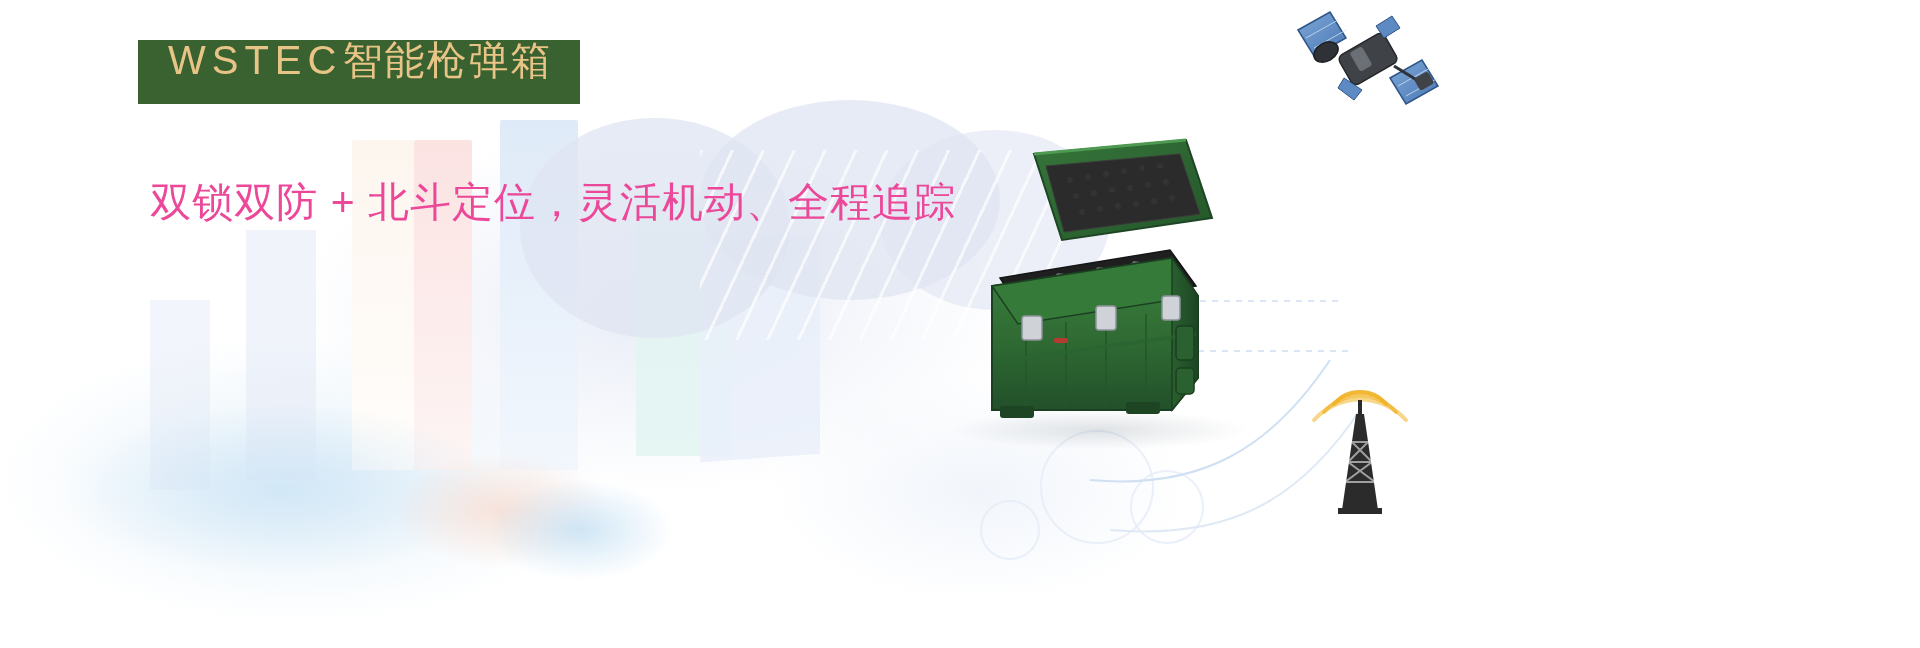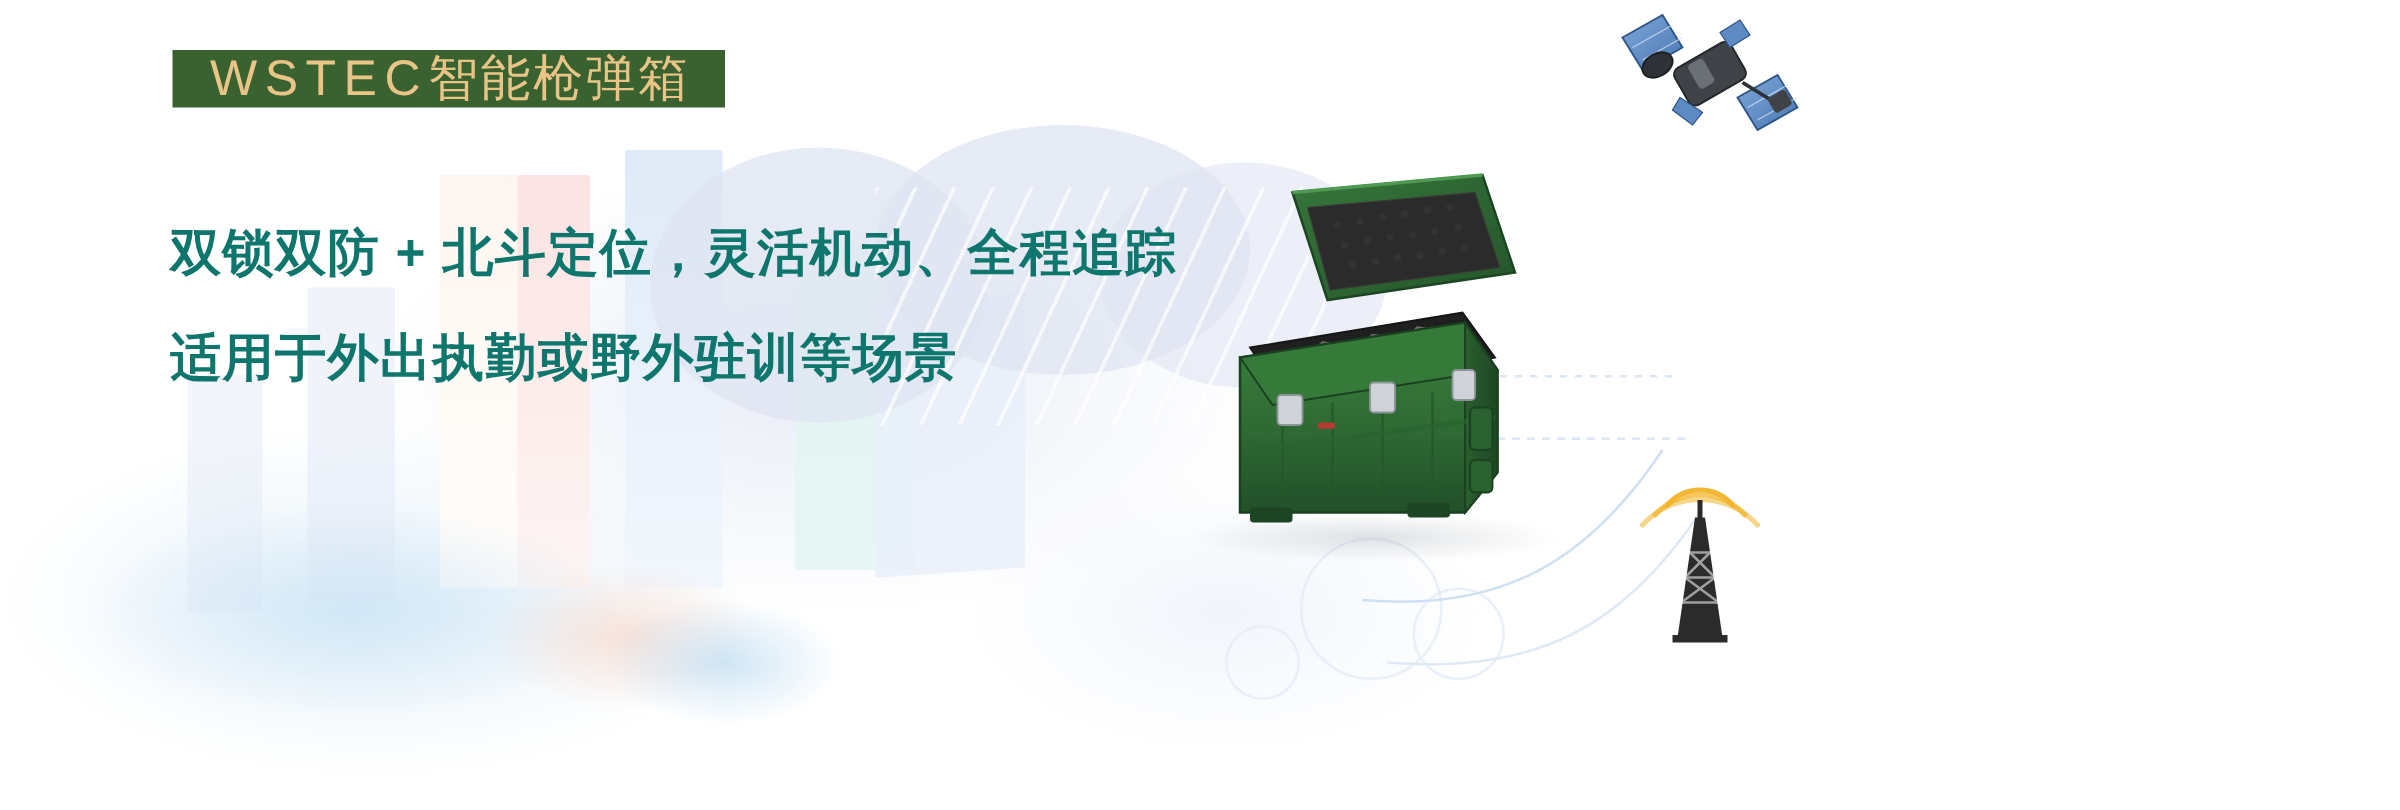--- a/index.html
+++ b/index.html
@@ -27,43 +27,44 @@
   }
   .bldg{position:absolute;background:#e3e9f6;opacity:.85;}
   .bldg.alt{background:#e9eef9;}
   .bldg.teal{background:#e2f4f1;}
   .rings{position:absolute;border:2px solid #e5ecf7;border-radius:50%;opacity:.8;}
   .dotline{position:absolute;height:2px;background:repeating-linear-gradient(90deg,#dbe6f5 0 6px,transparent 6px 12px);}
 
   
   .title-banner{
     position:absolute;left:138px;top:40px;
-    height:46px;padding:0 28px 0 30px;
+    height:64px;padding:0 28px 0 30px;
     background:#3a6130;
-    display:flex;align-items:center;
+    display:flex;
   }
   .title-text{
     color:#e8c486;
     font-size:40px;
     letter-spacing:2px;
     white-space:nowrap;
     line-height:1;
   }
   .title-text .latin{letter-spacing:6px;font-weight:400;}
 
   
   .copy{position:absolute;left:136px;top:182px;width:820px;}
   .copy-line{
-    color:#0f766e;
+    color:#ec4899;
     font-size:41px;
-    font-weight:700;
+    font-weight:400;
     letter-spacing:1px;
     line-height:1;
     margin-bottom:43px;
     white-space:nowrap;
+    text-align:right;
   }
   .copy-line:last-child{margin-bottom:0;}
 
   
   .case-wrap{position:absolute;left:930px;top:110px;width:340px;height:370px;}
   .case-shadow{
     position:absolute;left:20px;top:300px;width:300px;height:40px;
     background:radial-gradient(ellipse at center, rgba(120,130,140,.22), rgba(120,130,140,0) 70%);
   }
 
@@ -118,21 +119,20 @@
   </div>
 
   <div class="title-banner">
     <div class="title-text">
       <span class="latin">WSTEC</span><span>智能枪弹箱</span>
     </div>
   </div>
 
   <div class="copy">
     <div class="copy-line">双锁双防 + 北斗定位，灵活机动、全程追踪</div>
-    <div class="copy-line">适用于外出执勤或野外驻训等场景</div>
   </div>
 
   <div class="case-wrap">
     <div class="case-shadow"></div>
     <svg viewBox="0 0 340 370" style="position:absolute;inset:0;width:340px;height:370px;">
       <defs>
         <linearGradient id="gBody" x1="0" y1="0" x2="0" y2="1">
           <stop offset="0" stop-color="#3c8240"></stop>
           <stop offset="55%" stop-color="#2f6a33"></stop>
           <stop offset="100%" stop-color="#22502a"></stop>

